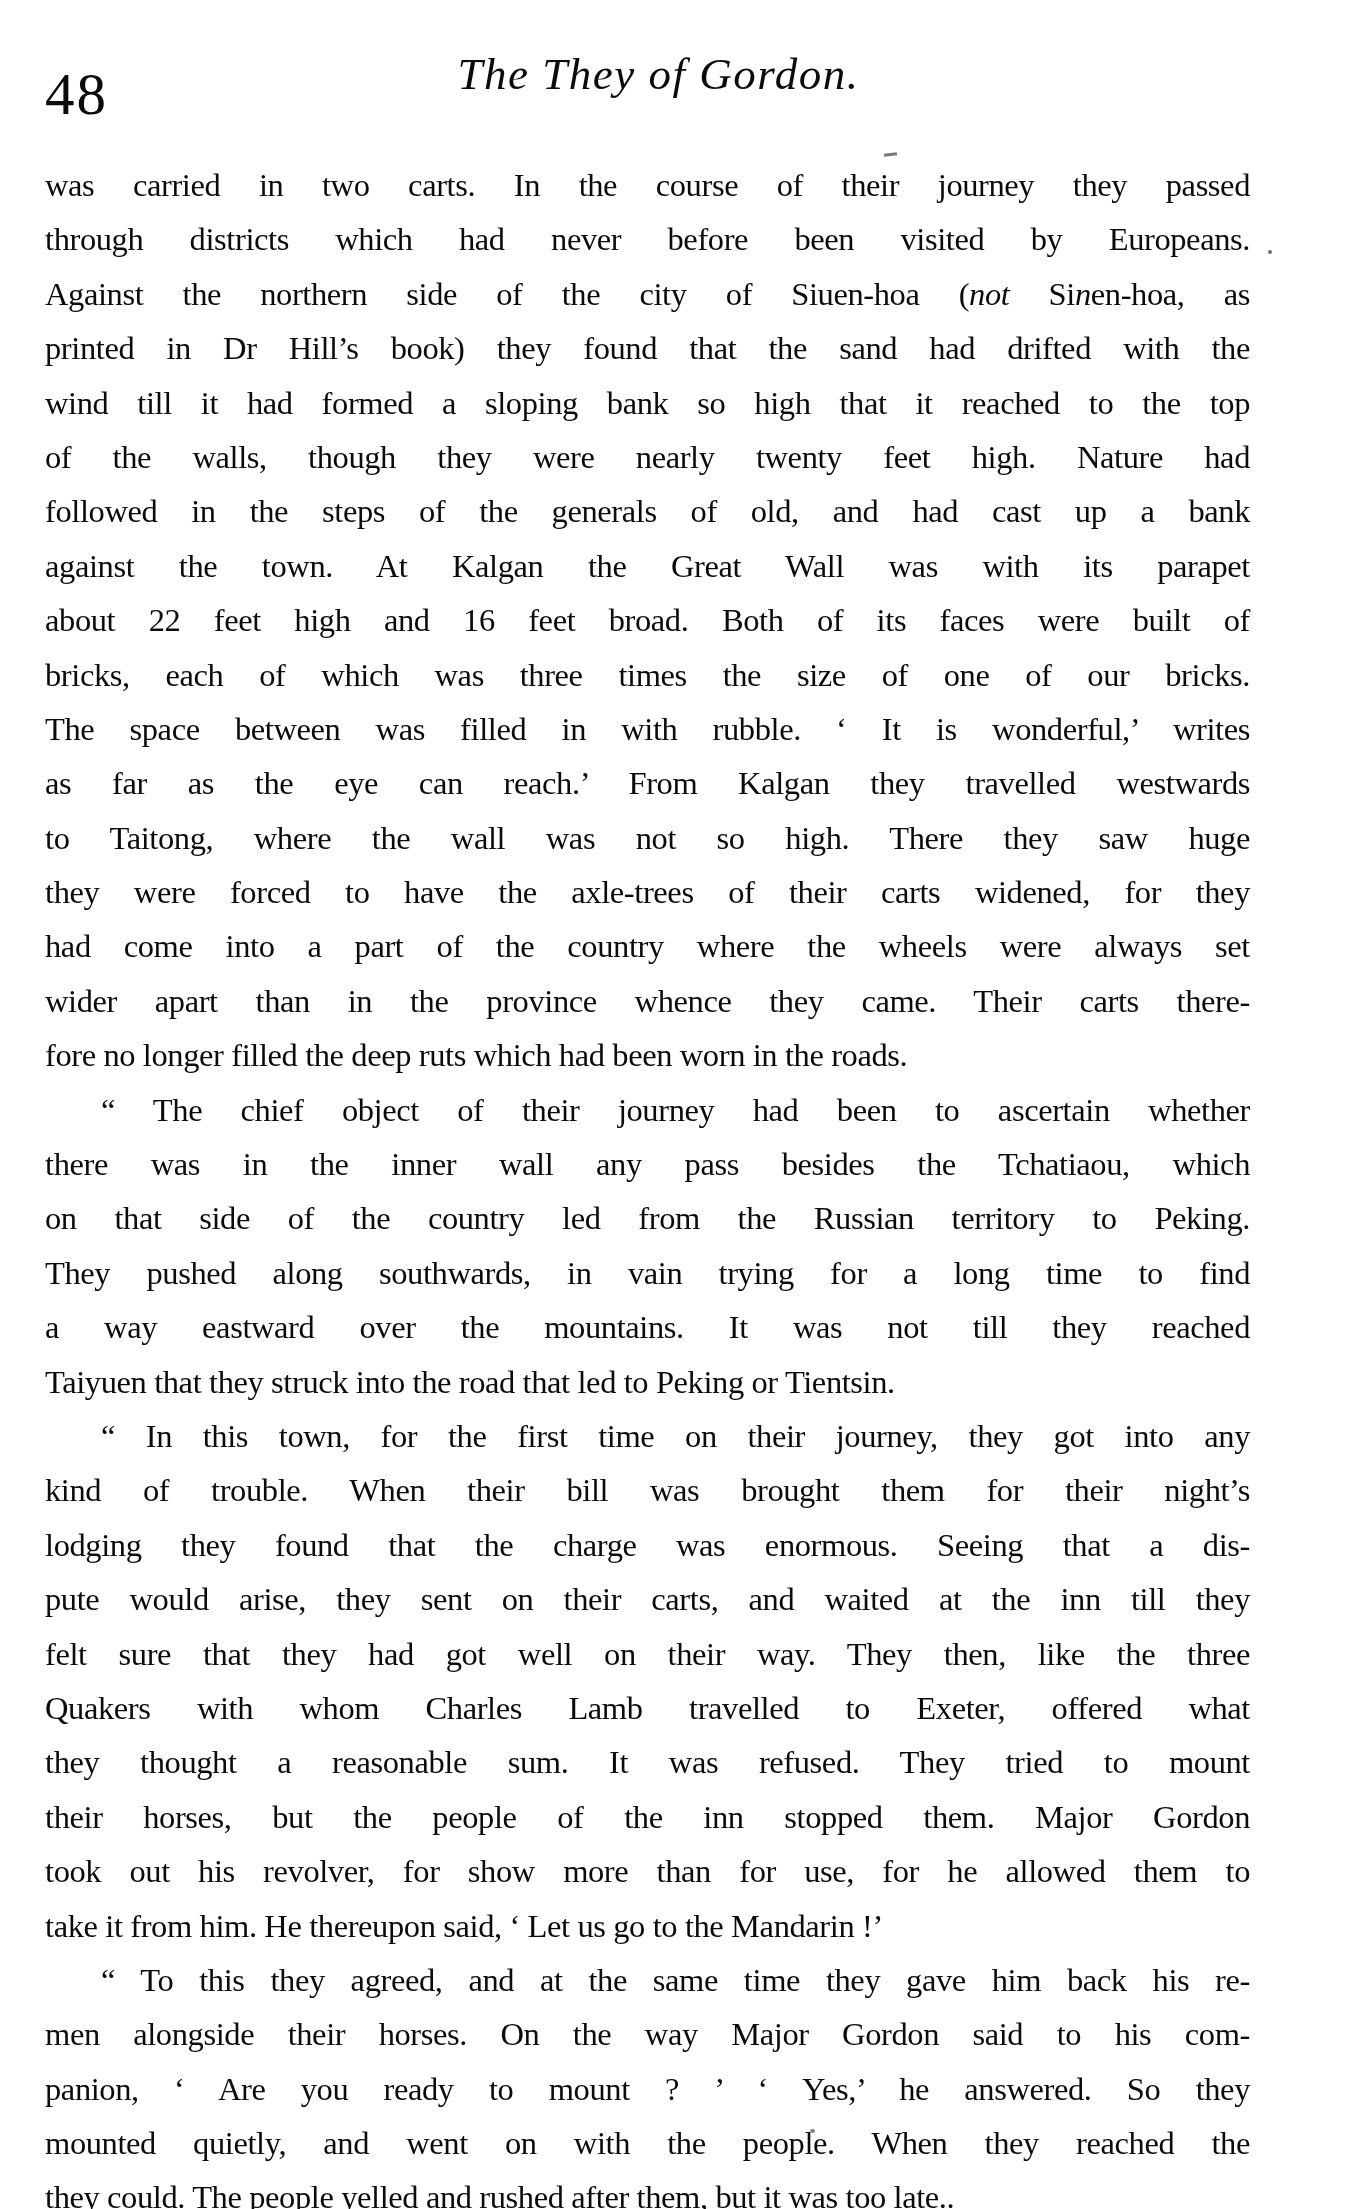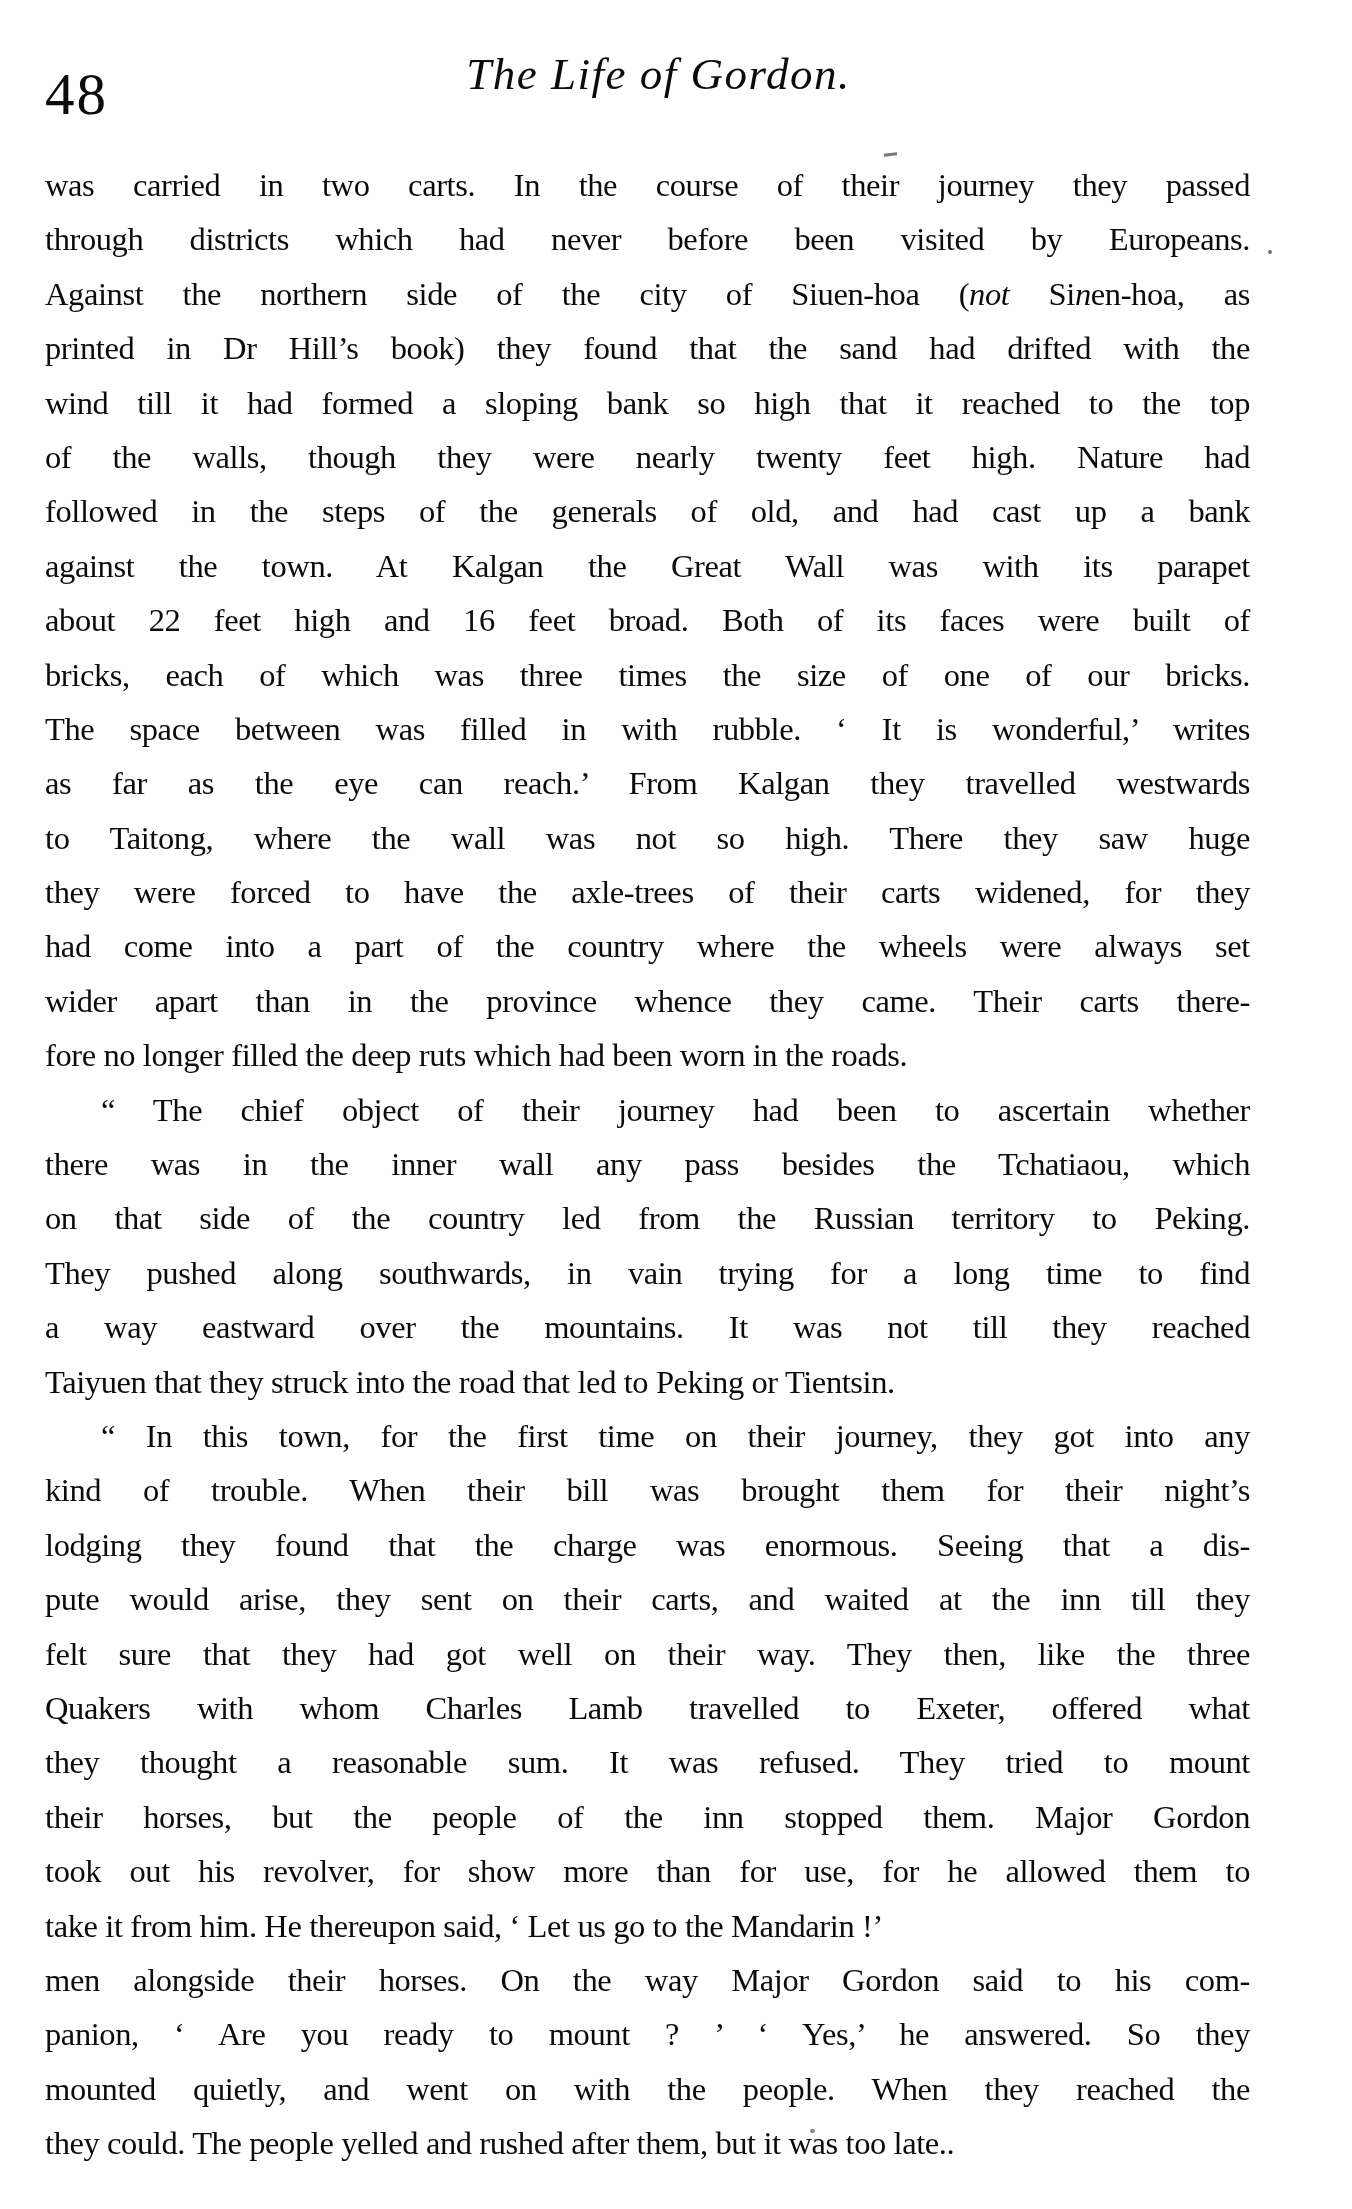--- a/index.html
+++ b/index.html
@@ -43,21 +43,21 @@
   .artifact.dot-a { left: 1268px; top: 250px; width: 4px; height: 4px; border-radius: 50%; opacity: .8; }
   .artifact.dot-b { left: 810px; top: 2129px; width: 5px; height: 4px; border-radius: 50%; opacity: .7; }
 </style>
 </head>
 <body>
 
 <div class="scan-page">
 
   <div class="header">
     <div class="page-number">48</div>
-    <div class="running-title">The Life of Gordon.</div>
+    <div class="running-title">The They of Gordon.</div>
   </div>
 
   <div class="text-block">
       <div class="line">was carried in two carts.  In the course of their journey they passed</div>
       <div class="line">through districts which had never before been visited by Europeans.</div>
       <div class="line"><span>Against the northern side of the city of Siuen-hoa (</span><em>not</em><span> Si</span><em>n</em><span>en-hoa, as</span></div>
       <div class="line">printed in Dr Hill’s book) they found that the sand had drifted with the</div>
       <div class="line">wind till it had formed a sloping bank so high that it reached to the top</div>
       <div class="line">of the walls, though they were nearly twenty feet high.  Nature had</div>
       <div class="line">followed in the steps of the generals of old, and had cast up a bank</div>
@@ -80,20 +80,21 @@
       <div class="line indent">“ In this town, for the first time on their journey, they got into any</div>
       <div class="line">kind of trouble.  When their bill was brought them for their night’s</div>
       <div class="line">lodging they found that the charge was enormous.  Seeing that a dis-</div>
       <div class="line">pute would arise, they sent on their carts, and waited at the inn till they</div>
       <div class="line">felt sure that they had got well on their way.  They then, like the three</div>
       <div class="line">Quakers with whom Charles Lamb travelled to Exeter, offered what</div>
       <div class="line">they thought a reasonable sum.  It was refused.  They tried to mount</div>
       <div class="line">their horses, but the people of the inn stopped them.  Major Gordon</div>
       <div class="line">took out his revolver, for show more than for use, for he allowed them to</div>
       <div class="line eop">take it from him.  He thereupon said, ‘ Let us go to the Mandarin !’</div>
+      <div class="line indent">“ To this they agreed, and at the same time they gave him back his re-</div>
       <div class="line">men alongside their horses.  On the way Major Gordon said to his com-</div>
       <div class="line">panion, ‘ Are you ready to mount ? ’  ‘ Yes,’ he answered.  So they</div>
       <div class="line">mounted quietly, and went on with the people.  When they reached the</div>
       <div class="line eop">they could.  The people yelled and rushed after them, but it was too late..</div>
     </div>
 
   <div class="artifact dash"></div>
   <div class="artifact dot-a"></div>
   <div class="artifact dot-b"></div>
 

